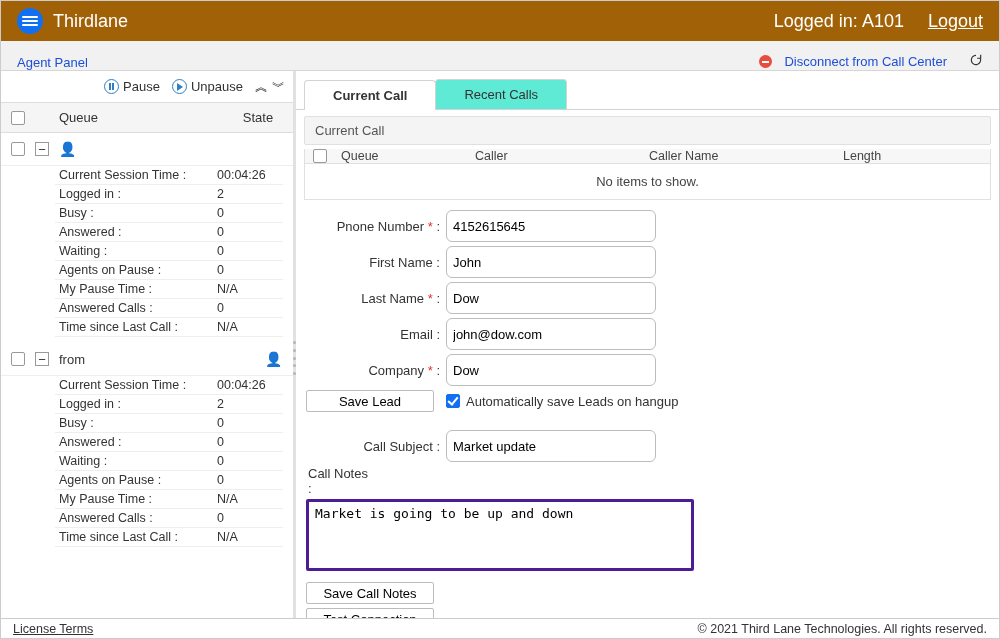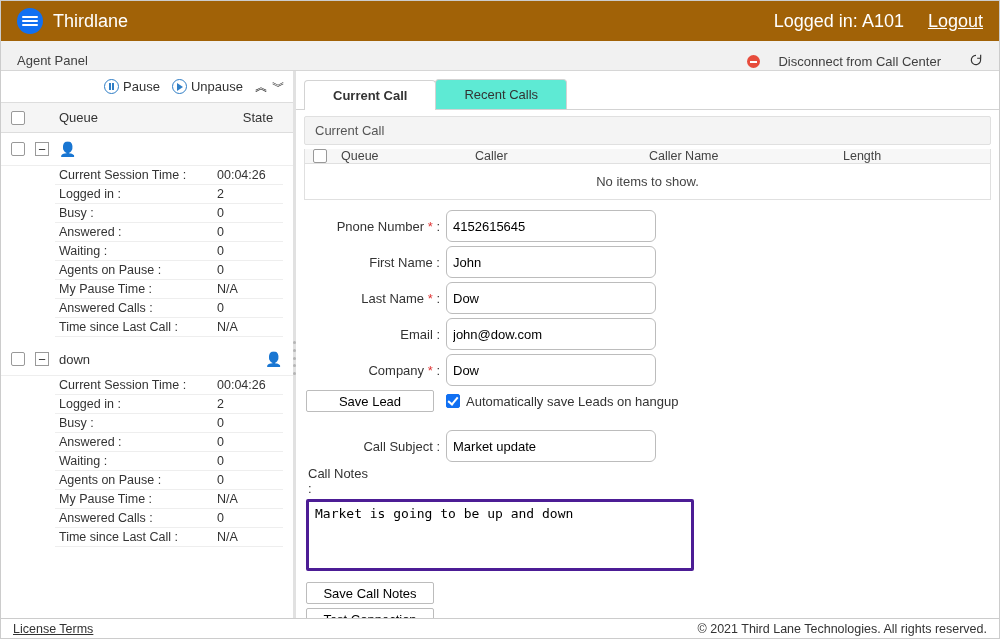--- a/index.html
+++ b/index.html
@@ -4,22 +4,22 @@
 <style>
   * { box-sizing: border-box; margin: 0; padding: 0; }
   body { font-family: Arial, Helvetica, sans-serif; font-size: 13px; color: #333; background: #fff; width: 1000px; height: 639px; overflow: hidden; position: relative; border: 1px solid #ccc; }
 
   .topbar { background: #a16207; height: 40px; display: flex; align-items: center; padding: 0 16px; color: #fff; }
   .logo-circ { width: 26px; height: 26px; border-radius: 50%; background: #1170f2; display: flex; align-items: center; justify-content: center; margin-right: 10px; }
   .brand { font-size: 18px; font-weight: 400; }
   .topbar-right { margin-left: auto; display: flex; align-items: center; gap: 24px; font-size: 18px; }
   .logout { text-decoration: underline; color: #fff; }
 
-  .subbar { background: #f1f1f1; border-bottom: 1px solid #d6d6d6; height: 30px; display: flex; align-items: flex-start; padding: 12px 16px; color: #404040; }
-  .subbar-right { margin-left: auto; display: flex; align-items: center; gap: 18px; }
+  .subbar { background: #f1f1f1; border-bottom: 1px solid #d6d6d6; height: 30px; display: flex; align-items: flex-end; padding: 0 16px; color: #1d4ed8; }
+  .subbar-right { margin-left: auto; display: flex; align-items: center; gap: 12px; }
   .ico-stop { width: 13px; height: 13px; border-radius: 50%; background: #e74c3c; position: relative; display:inline-block; }
   .ico-stop::after { content:''; position:absolute; left:3px; right:3px; top:5.5px; height:2px; background:#fff; }
   .ico-refresh { width: 14px; height: 14px; display:inline-block; }
 
   .body-area { display: flex; height: 549px; }
   .left { width: 295px; border-right: 3px solid #e1e1e1; display: flex; flex-direction: column; }
   .left-toolbar { height: 32px; background: #fff; border-bottom: 1px solid #ddd; display:flex; align-items:center; justify-content:flex-end; padding:0 8px; gap:12px; }
   .icon-btn { display:flex; align-items:center; gap:4px; cursor:pointer; }
   .ico-pause, .ico-play { width:15px; height:15px; border-radius:50%; border:1px solid #2f7ec6; display:inline-flex; align-items:center; justify-content:center; }
   .ico-pause::before { content:''; width:2px; height:7px; background:#2f7ec6; box-shadow:3px 0 #2f7ec6; margin-left:-3px; }
@@ -169,21 +169,21 @@
               </tr>
         </tbody>
           </table>
       </div>
     </div>
 
     <div>
       <div class="queue-row">
         <span class="chk"></span>
         <span class="tree-toggle">−</span>
-        <span style="flex:1;">down</span>
+        <span style="flex:1;">from</span>
         <span class="state-dot">👤</span>
       </div>
       <div class="stats">
         <table>
           <tbody>
               <tr>
                 <td>Current Session Time :</td>
                 <td>00:04:26</td>
               </tr>
           <tr>

